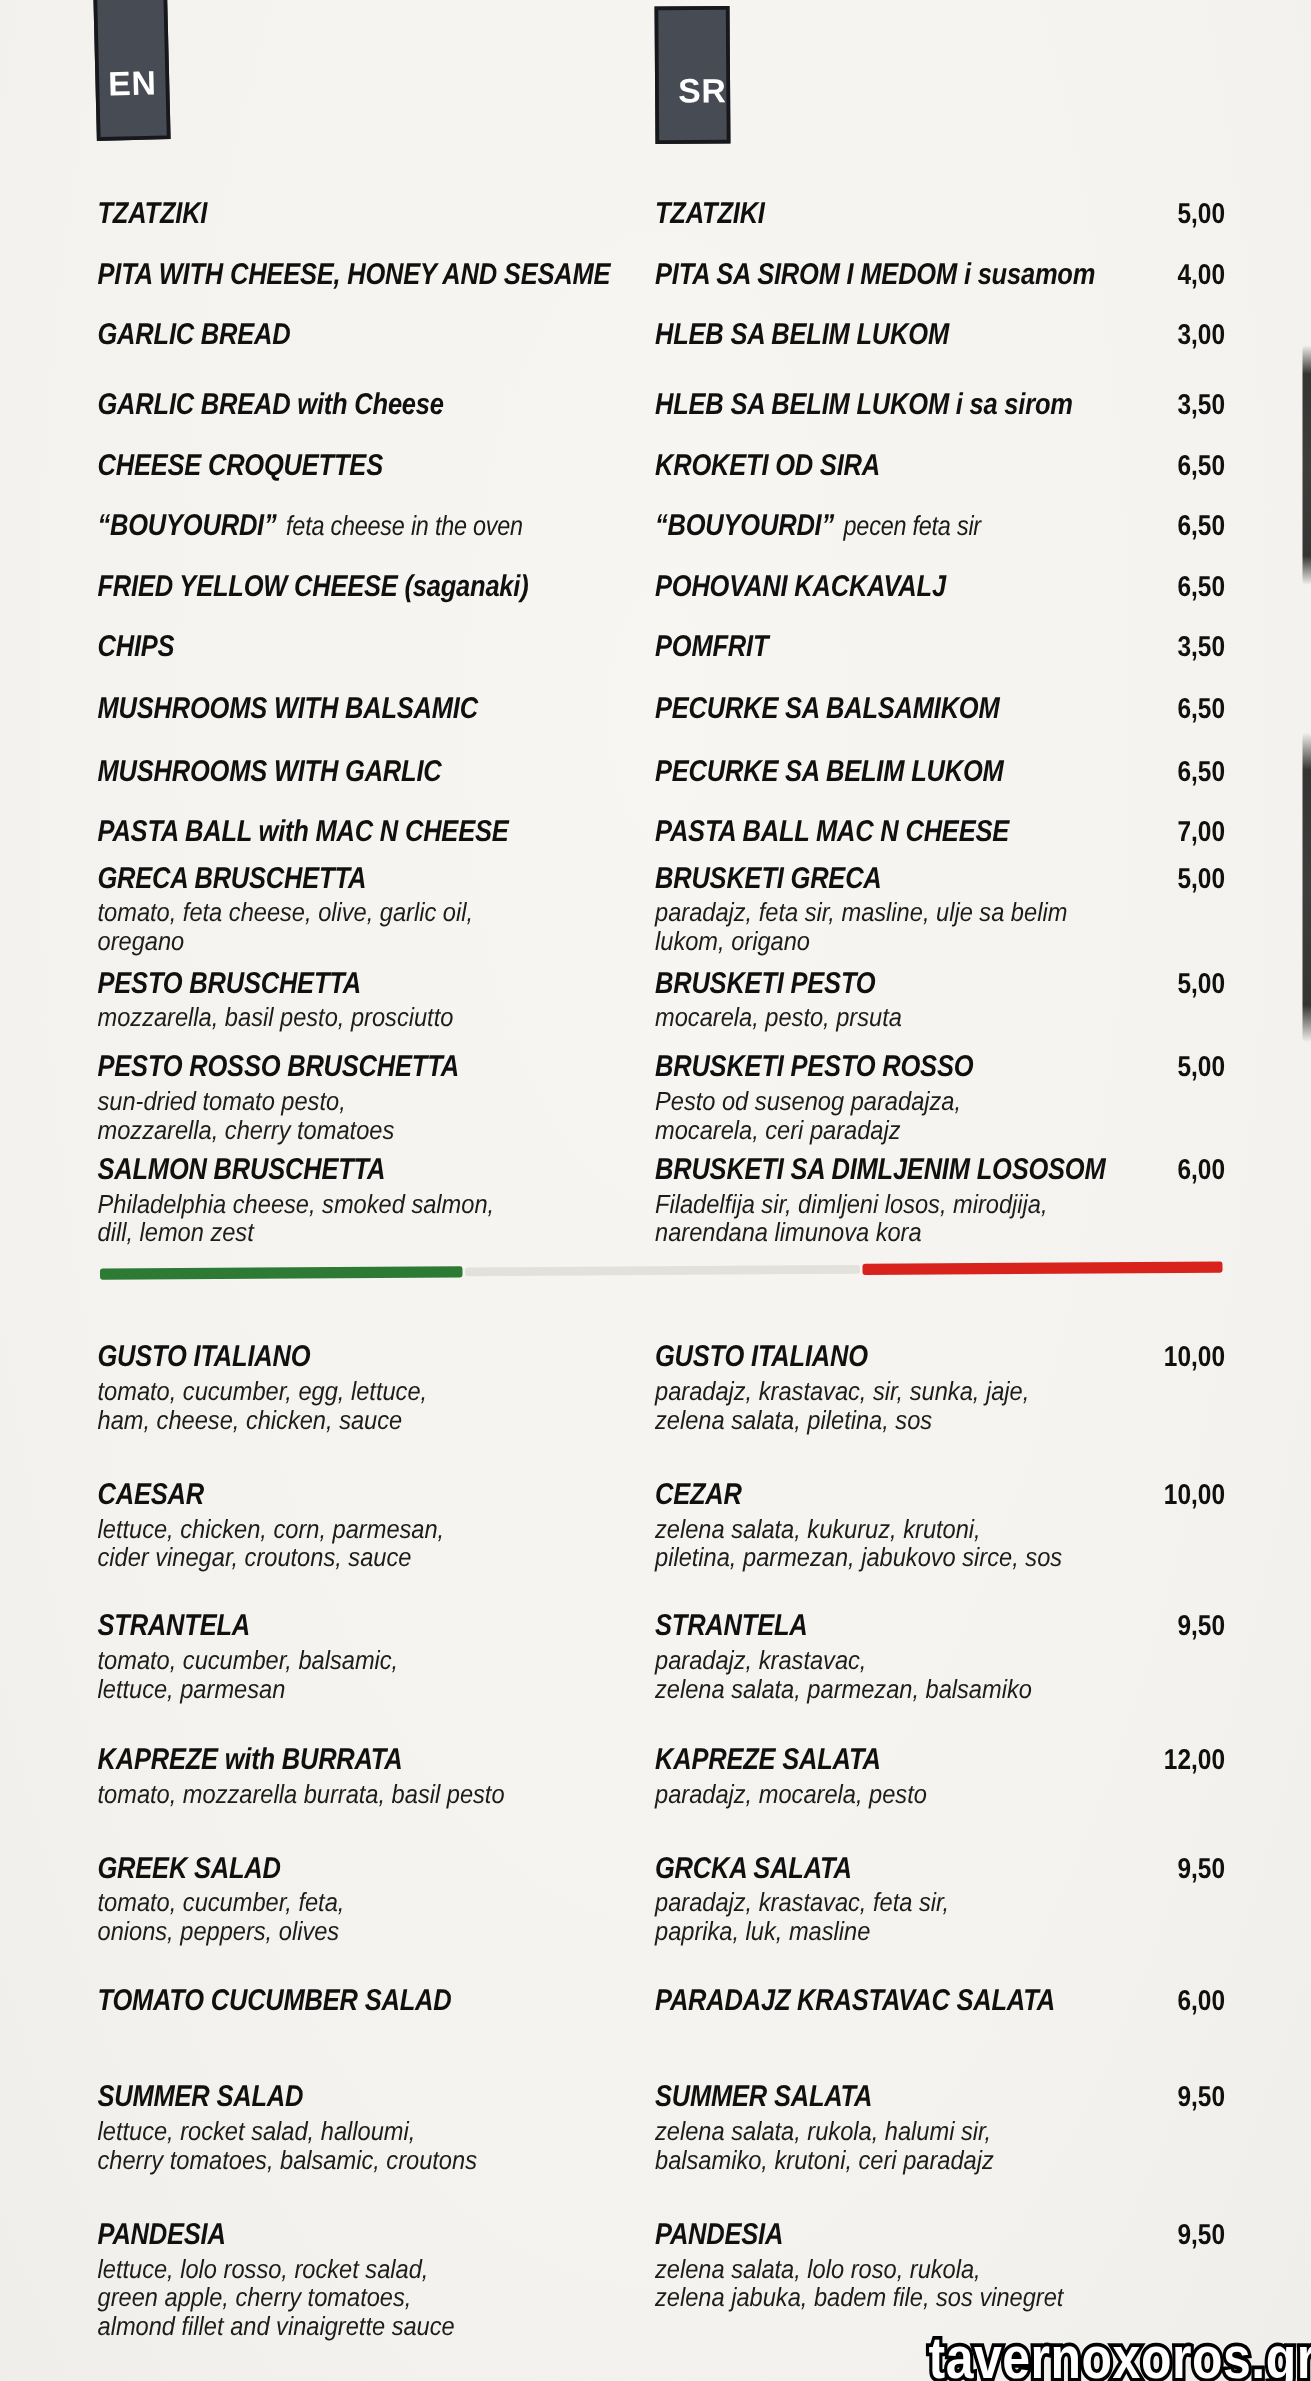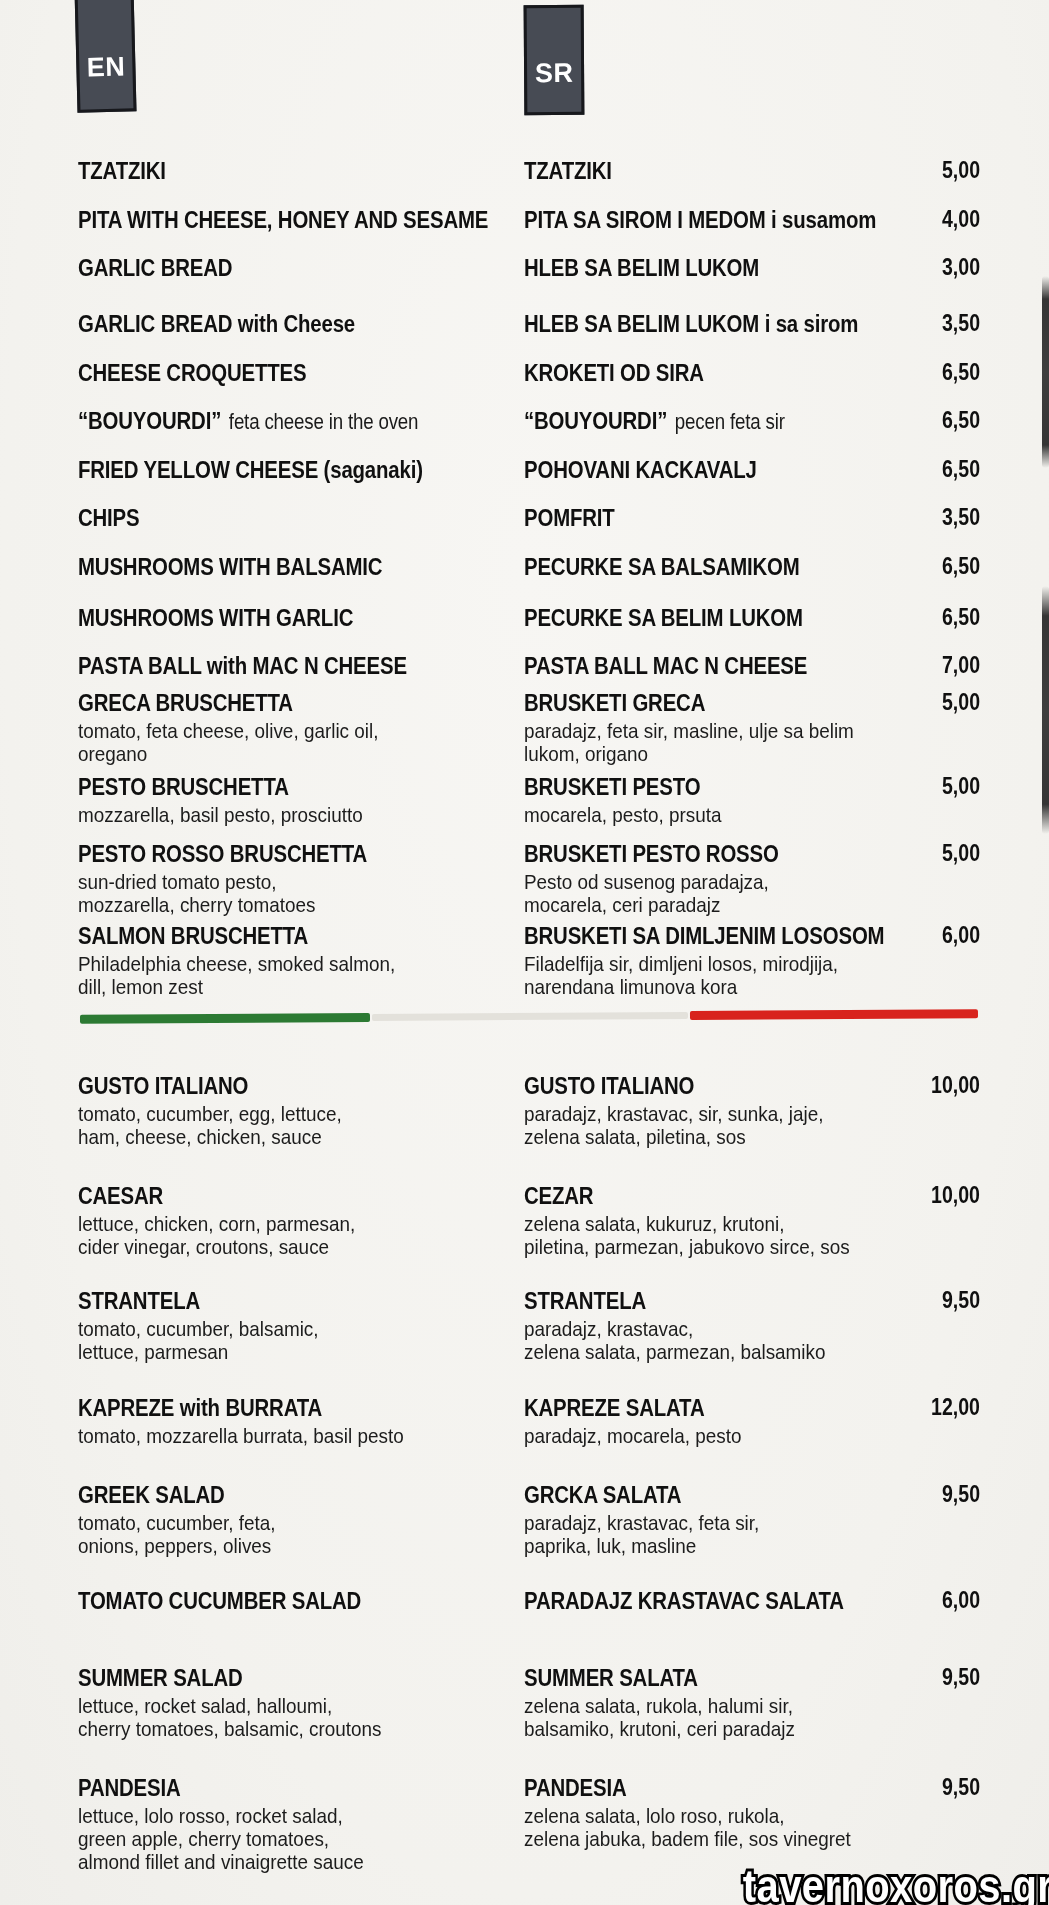--- a/index.html
+++ b/index.html
@@ -9,24 +9,24 @@
     background-image:radial-gradient(ellipse at 50% 30%, #f7f6f3 0%, #f3f2ee 70%, #efeeea 100%);
     font-family:"Liberation Sans", sans-serif;color:#141414;
   }
   
   .tab{
     position:absolute;background:#474b54;border:3px solid #17181c;box-sizing:border-box;
     display:flex;align-items:center;justify-content:center;
     color:#ffffff;font-weight:bold;font-size:27px;letter-spacing:0.5px;
   }
   .tab-en{left:76px;top:-12px;width:59px;height:124px;transform:rotate(-1.4deg);padding-top:34px;}
-  .tab-sr{left:524px;top:5px;width:60px;height:110px;transform:rotate(-0.4deg);padding-top:26px;}
+  .tab-sr{left:524px;top:5px;width:60px;height:110px;transform:rotate(-0.4deg);padding-top:26px;justify-content:flex-end;}
   
   .row{position:absolute;left:0;width:1049px;}
-  .col{position:absolute;top:0;}
+  .col{position:absolute;top:0;font-style:italic;}
   .col-en{left:78px;width:440px;}
   .col-sr{left:524px;width:420px;}
   .h{
     font-size:24px;font-weight:bold;line-height:27px;letter-spacing:-0.2px;
     white-space:nowrap;color:#101010;
     transform:scaleX(0.85);transform-origin:0 0;
   }
   .h .lgt{font-weight:normal;font-size:22px;margin-left:9px;color:#1a1a1a;}
   .h .lgt:empty{display:none;}
   .d{

